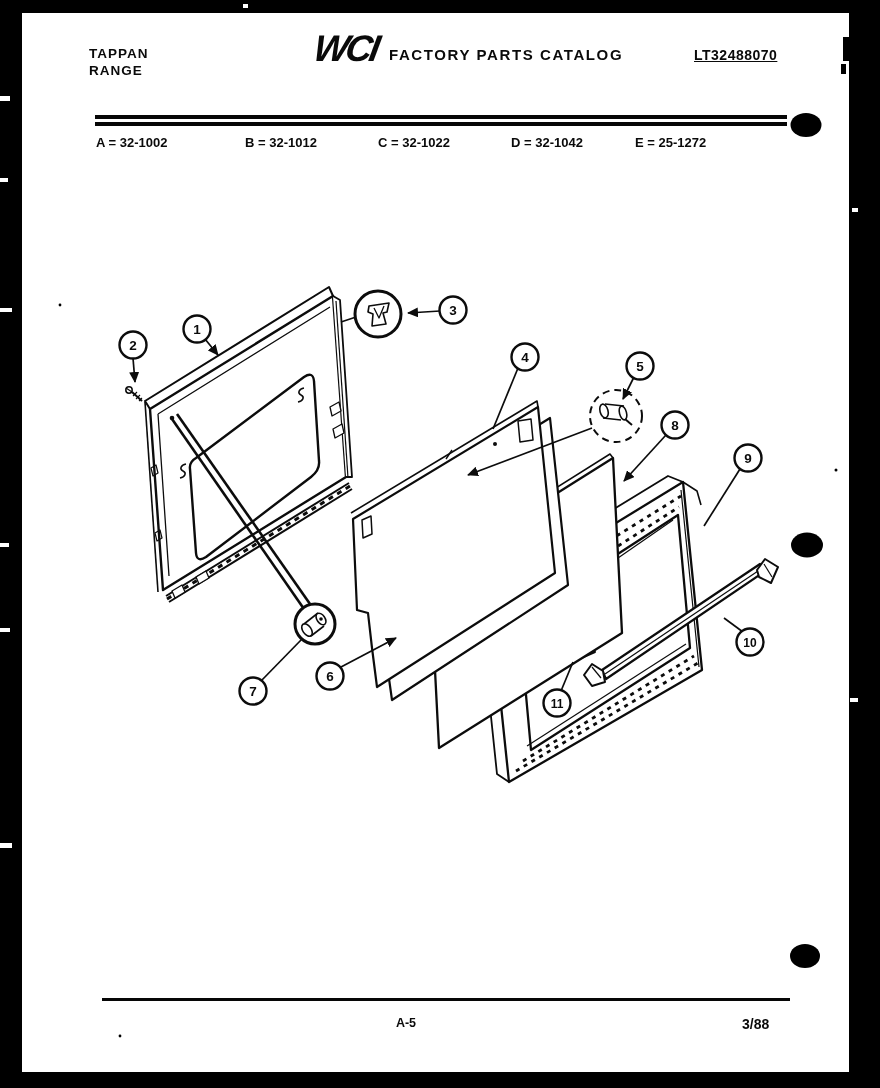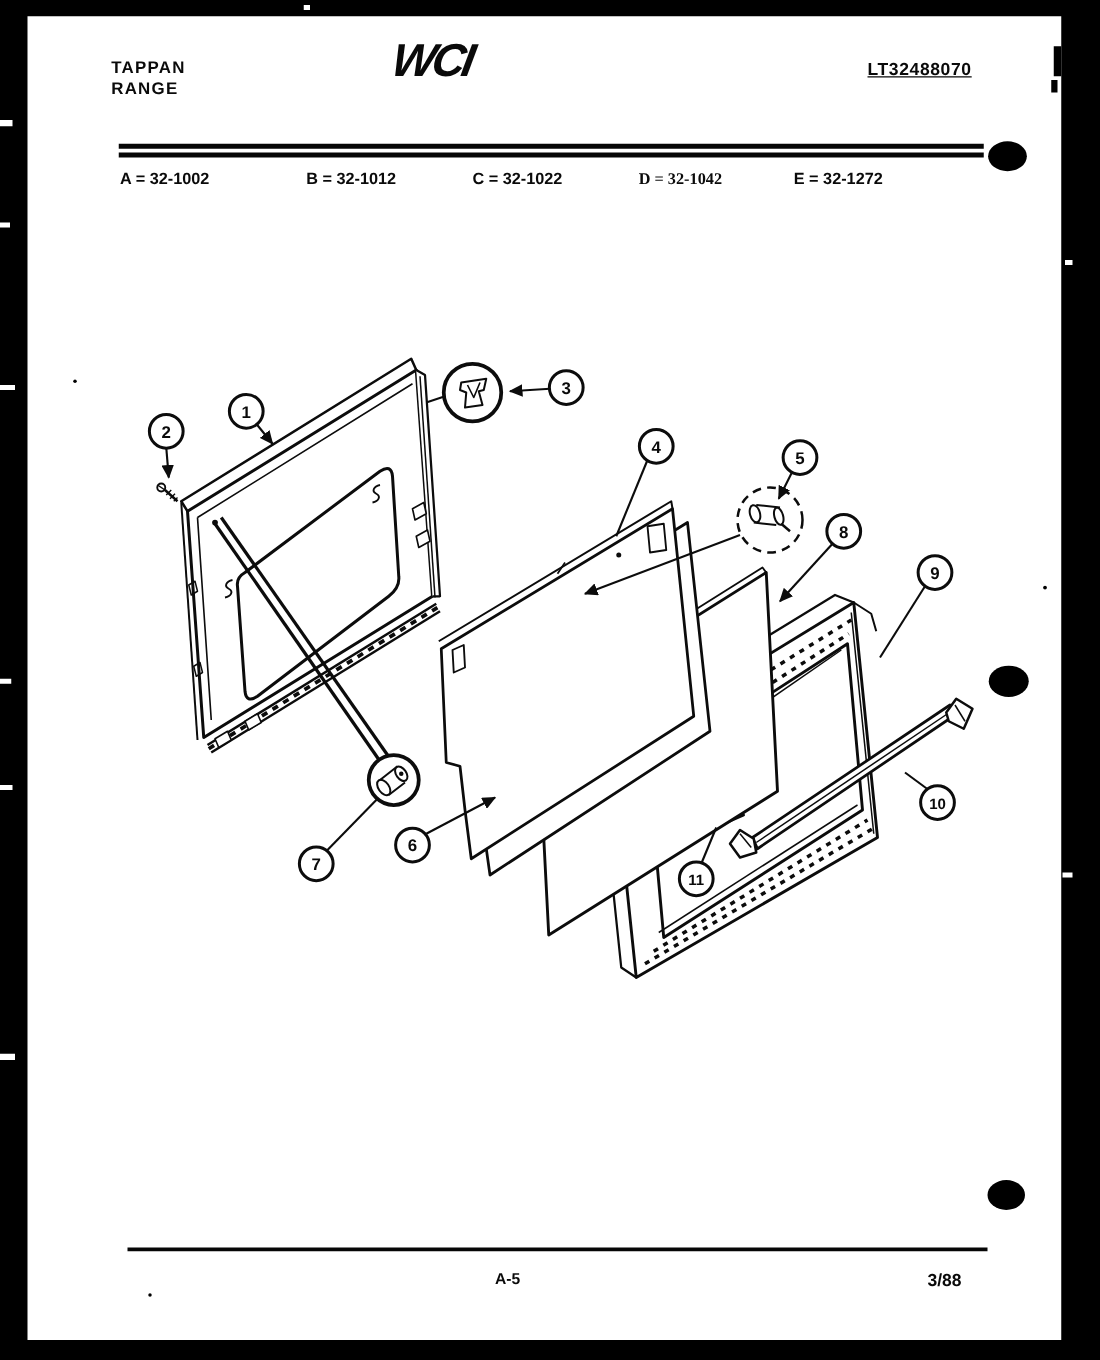--- a/index.html
+++ b/index.html
@@ -11,21 +11,21 @@
   .brand2{left:89px;top:63px;font-size:13.5px;letter-spacing:1px;}
   .logo{left:314px;top:28px;font-size:37px;font-style:italic;font-weight:900;
         letter-spacing:-3px;transform:skewX(-10deg);}
   .cat-title{left:389px;top:46px;font-size:15px;letter-spacing:1.6px;}
   .docnum{left:694px;top:47px;font-size:14px;letter-spacing:.5px;text-decoration:underline;}
   .rule{position:absolute;background:#060606;}
   .hdr-rule-a{left:95px;top:115px;width:692px;height:4px;}
   .hdr-rule-b{left:95px;top:122px;width:692px;height:4px;}
   .ftr-rule{left:102px;top:998px;width:688px;height:3px;}
   .model{top:135px;font-size:13px;}
-  .m0{left:96px;} .m1{left:245px;} .m2{left:378px;} .m3{left:511px;font-family:Liberation Serif, serif;} .m4{left:635px;}
+  .m0{left:96px;} .m1{left:245px;} .m2{left:378px;} .m3{left:511px;} .m4{left:635px;}
   .pagecode{left:376px;top:1016px;width:60px;text-align:center;font-size:12.5px;}
   .issue{left:742px;top:1016px;font-size:14px;}
 </style>
 </head>
 <body>
 
 <div class="page">
 
 <svg class="art" viewBox="0 0 880 1088" stroke="#0c0c0c" fill="none" stroke-linejoin="round">
   <defs>
@@ -218,27 +218,28 @@
       <path d="M561,691 L573,662" stroke-width="1.7"></path>
       <circle cx="557" cy="703" r="13.5" fill="#fff" stroke-width="2.4"></circle>
       <text x="557" y="708" font-size="12" fill="#0a0a0a" stroke="none">11</text>
     </g>
   </g>
 </svg>
 
 <div class="txt brand1">TAPPAN</div>
 <div class="txt brand2">RANGE</div>
 <div class="txt logo">WCI</div>
+<div class="txt cat-title">FACTORY PARTS CATALOG</div>
 <div class="txt docnum">LT32488070</div>
 <div class="rule hdr-rule-a"></div>
 <div class="rule hdr-rule-b"></div>
 
 <div class="txt model m0">A = 32-1002</div>
 <div class="txt model m1">B = 32-1012</div>
 <div class="txt model m2">C = 32-1022</div>
 <div class="txt model m3">D = 32-1042</div>
-<div class="txt model m4">E = 32-1272</div>
+<div class="txt model m4">E = 25-1272</div>
 
 <div class="rule ftr-rule"></div>
 <div class="txt pagecode">A-5</div>
 <div class="txt issue">3/88</div>
 
 </div>
 
 </body></html>

